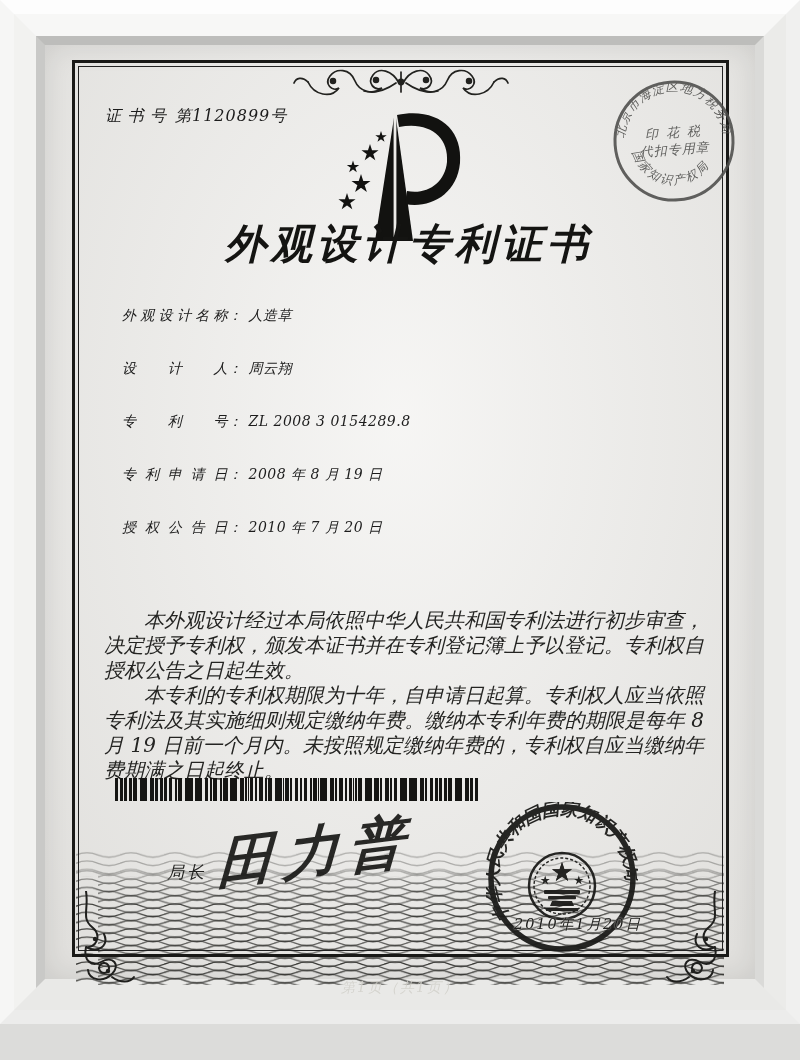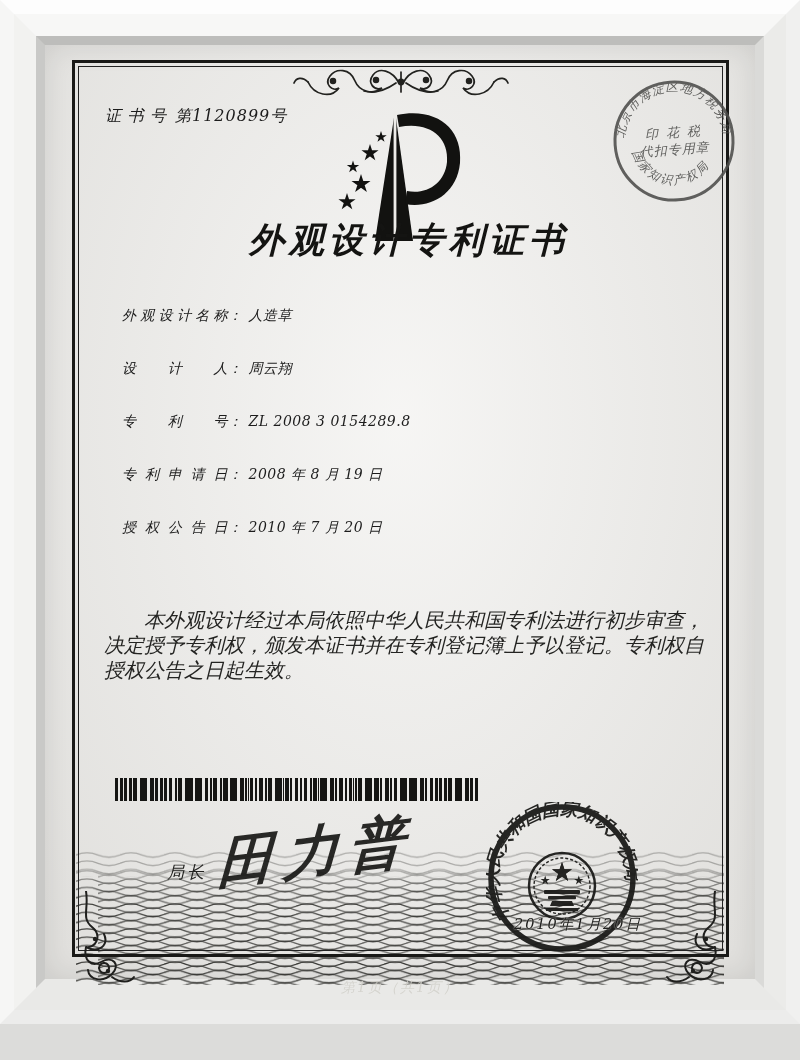--- a/index.html
+++ b/index.html
@@ -12,21 +12,21 @@
   .frame-lip{position:absolute;inset:36px;border:9px solid;border-color:#bdbdbb #dadad8 #e9e9e7 #c9c9c7;pointer-events:none;}
   .paper{position:absolute;inset:45px;background:#edece9;
          background-image:radial-gradient(ellipse at 50% 40%, rgba(255,255,255,.5), rgba(0,0,0,.05) 95%);
          box-shadow:inset 0 0 30px rgba(0,0,0,.10);}
   .cert-border{position:absolute;left:27px;right:26px;top:15px;bottom:22px;border:3px solid #191917;z-index:6;pointer-events:none;}
   .cert-border::after{content:"";position:absolute;inset:3px;border:1px solid #222;}
   .cert-number{position:absolute;left:60px;top:61px;font-size:16px;letter-spacing:1px;z-index:7;}
   .cert-number .lbl{display:inline-block;width:62px;text-align:justify;text-align-last:justify;margin-right:8px;}
   .stamp{position:absolute;left:566px;top:33px;width:126px;height:126px;z-index:8;opacity:.88;transform:rotate(-4deg);}
   .logo{position:absolute;left:272px;top:62px;width:156px;height:140px;z-index:7;}
-  .title{position:absolute;left:18px;right:0;top:172px;text-align:center;font-size:35px;font-weight:700;
+  .title{position:absolute;left:18px;right:0;top:172px;text-align:center;font-size:41px;font-weight:700;
          letter-spacing:5px;z-index:7;color:#141412;}
   .fields{position:absolute;left:77px;top:262px;z-index:7;}
   .field{height:53px;font-size:14px;letter-spacing:.5px;}
   .f-label{display:inline-block;width:106px;text-align:justify;text-align-last:justify;vertical-align:top;}
   .f-colon{margin-right:6px;}
   .paras{position:absolute;left:59px;width:600px;top:563px;z-index:7;font-size:20px;line-height:25px;
          text-align:justify;color:#242422;}
   .paras p{margin:0;text-indent:2em;}
   .barcode{position:absolute;left:70px;top:733px;width:364px;height:23px;z-index:7;
      background:
@@ -128,20 +128,21 @@
       <div class="field">
         <span class="f-label">专利申请日</span><span class="f-colon">：</span><span class="f-value">2008 年 8 月 19 日</span>
       </div>
       <div class="field">
         <span class="f-label">授权公告日</span><span class="f-colon">：</span><span class="f-value">2010 年 7 月 20 日</span>
       </div>
     </div>
 
     <div class="paras">
       <p>本外观设计经过本局依照中华人民共和国专利法进行初步审查，决定授予专利权，颁发本证书并在专利登记簿上予以登记。专利权自授权公告之日起生效。</p>
+      <p>本专利的专利权期限为十年，自申请日起算。专利权人应当依照专利法及其实施细则规定缴纳年费。缴纳本专利年费的期限是每年 8 月 19 日前一个月内。未按照规定缴纳年费的，专利权自应当缴纳年费期满之日起终止。</p>
     </div>
 
     <div class="barcode"></div>
 
     <svg class="waves2" width="648" height="26" viewBox="0 0 648 26">
       <rect width="648" height="26" fill="url(#wv)"></rect>
     </svg>
     <svg class="waves" width="648" height="116" viewBox="0 0 648 116">
       <defs>
         <pattern id="wv" width="44" height="8.3" patternUnits="userSpaceOnUse">

